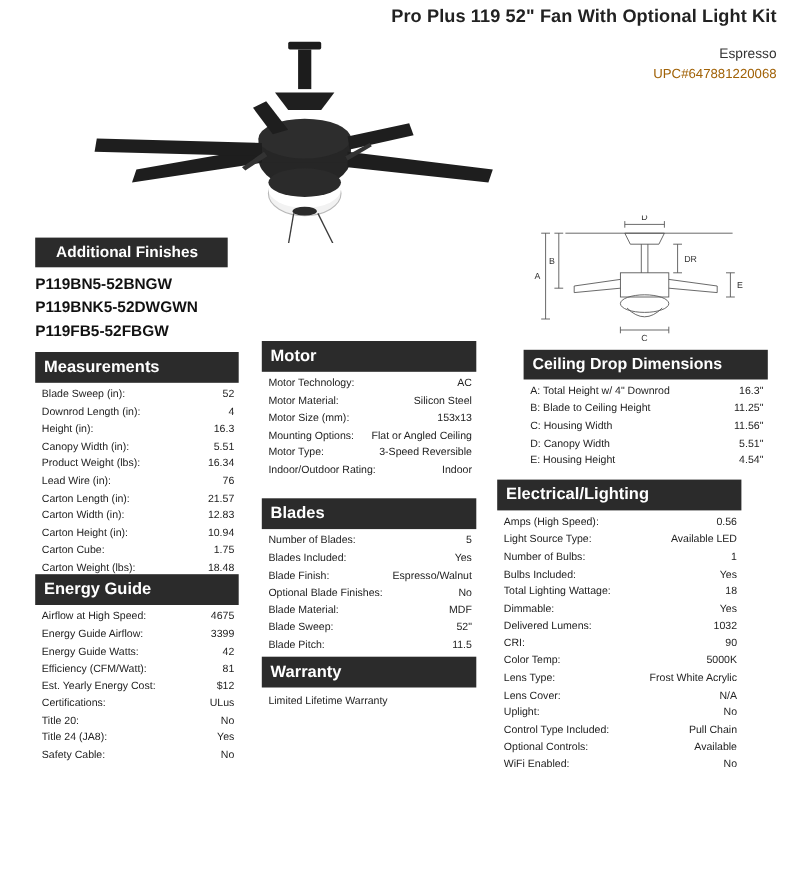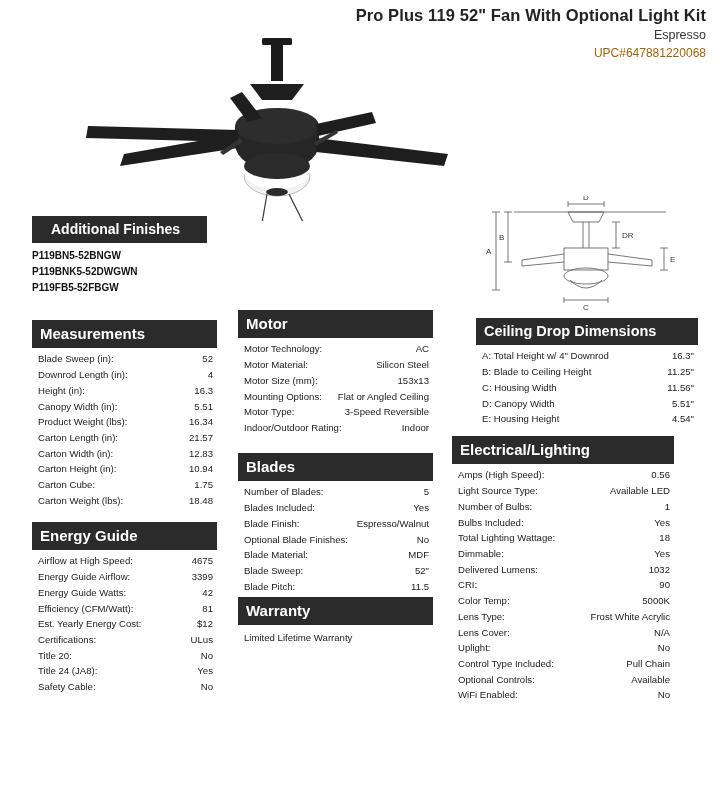--- a/index.html
+++ b/index.html
@@ -14,40 +14,40 @@
 
   
   .header {
     position: absolute; top: 6px; right: 14px;
     text-align: right;
   }
   .header .title {
     font-size: 16.5px; font-weight: bold; color: #222; letter-spacing: 0.1px;
   }
   .header .subtitle {
-    font-size: 12.5px; color: #333; margin-top: 3px;
+    font-size: 12.5px; color: #333; margin-top: 17px;
   }
   .header .upc {
     font-size: 12px; color: #a16207; margin-top: 4px;
   }
 
   
   .fan-art { position: absolute; left: 24px; top: 26px; width: 440px; height: 195px; }
 
   
   .diagram { position: absolute; left: 456px; top: 196px; width: 250px; height: 120px; }
 
   
   .finishes { position: absolute; left: 32px; top: 216px; width: 175px; }
   .finish-head {
     background: #2b2b2b; color: #fff; font-weight: bold; font-size: 14px;
     padding: 5px 7px 6px 19px;
   }
   .finish-list { margin-top: 7px; }
-  .finish-item { font-size: 10px; font-weight: bold; color: #111; margin-bottom: 5px; }
+  .finish-item { font-size: 14px; font-weight: bold; color: #111; margin-bottom: 5px; }
 
   
   .sec-head {
     background: #2b2b2b; color: #fff; font-weight: bold; font-size: 15px;
     padding: 5px 8px 6px 8px;
   }
   .sec-head.small { font-size: 14.5px; }
   .rows { margin-top: 4px; }
   .row {
     display: flex; justify-content: space-between;
@@ -193,20 +193,24 @@
         </div>
       <div class="row">
           <span class="k">Canopy Width (in):</span>
           <span class="v">5.51</span>
         </div>
       <div class="row">
           <span class="k">Product Weight (lbs):</span>
           <span class="v">16.34</span>
         </div>
       <div class="row">
+          <span class="k">Lead Wire (in):</span>
+          <span class="v">76</span>
+        </div>
+      <div class="row">
           <span class="k">Carton Length (in):</span>
           <span class="v">21.57</span>
         </div>
       <div class="row">
           <span class="k">Carton Width (in):</span>
           <span class="v">12.83</span>
         </div>
       <div class="row">
           <span class="k">Carton Height (in):</span>
           <span class="v">10.94</span>

